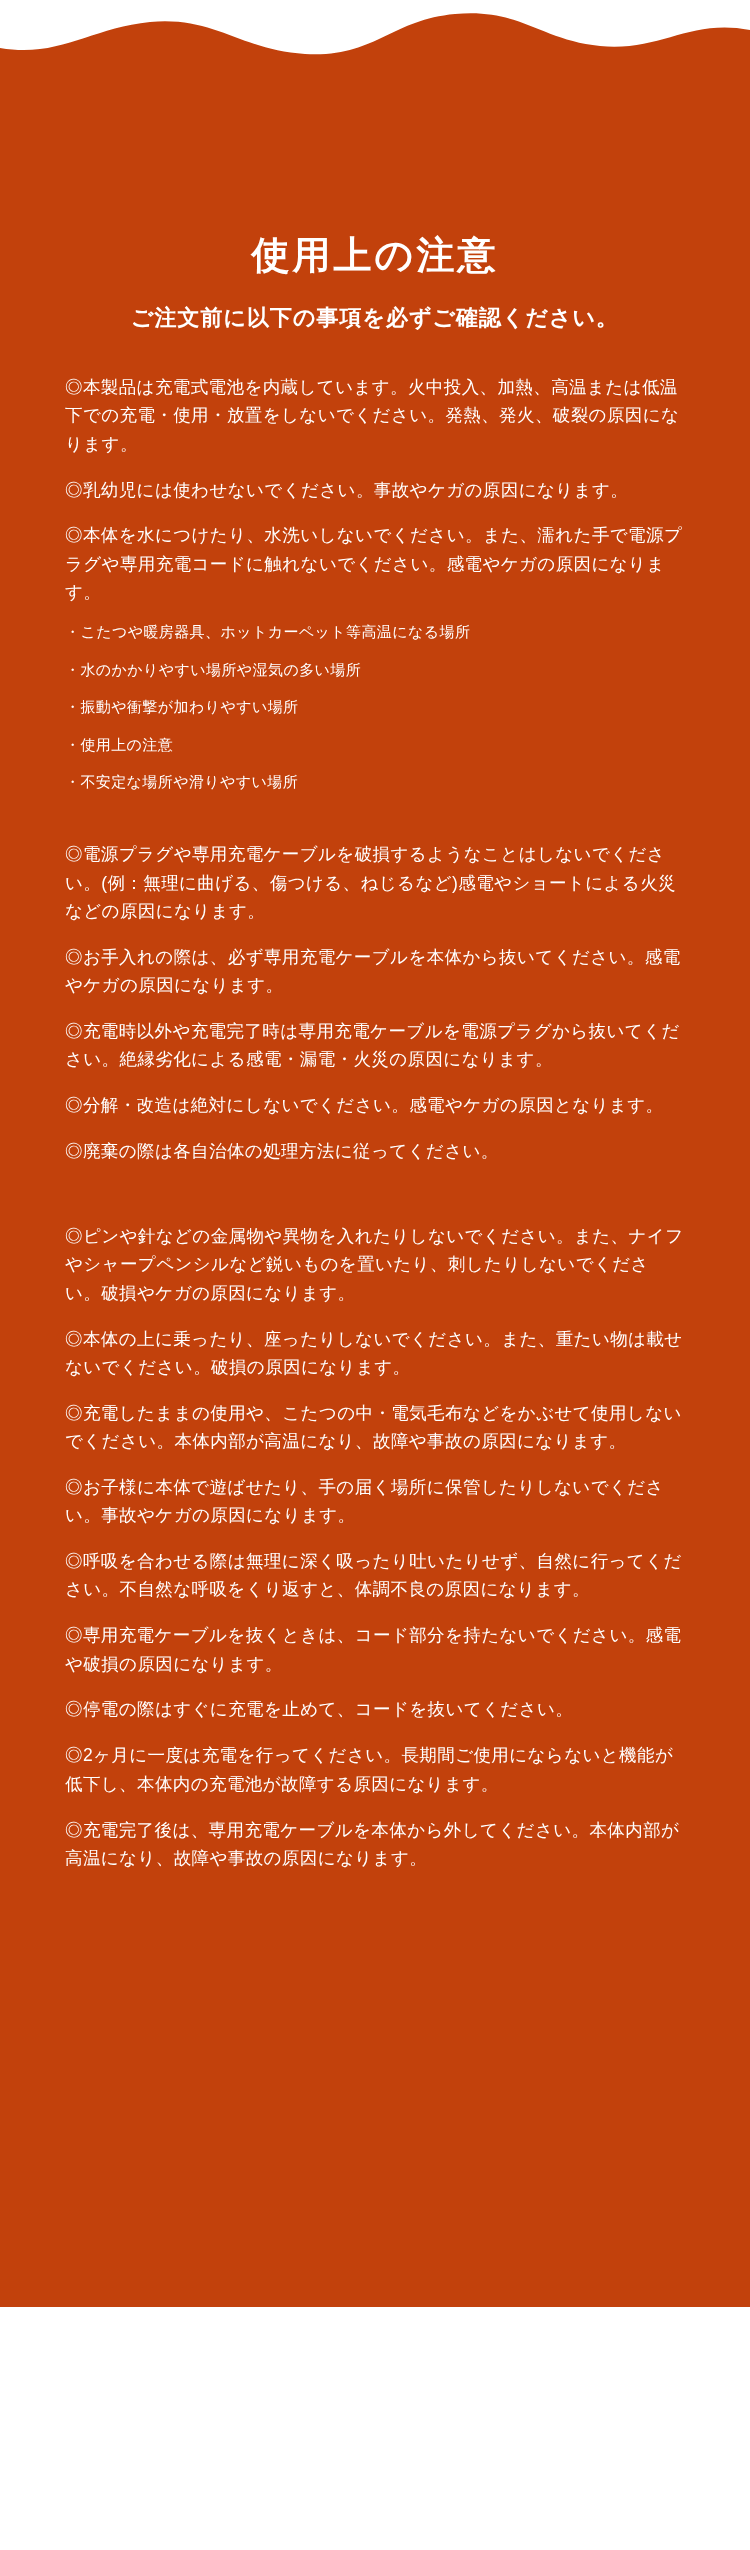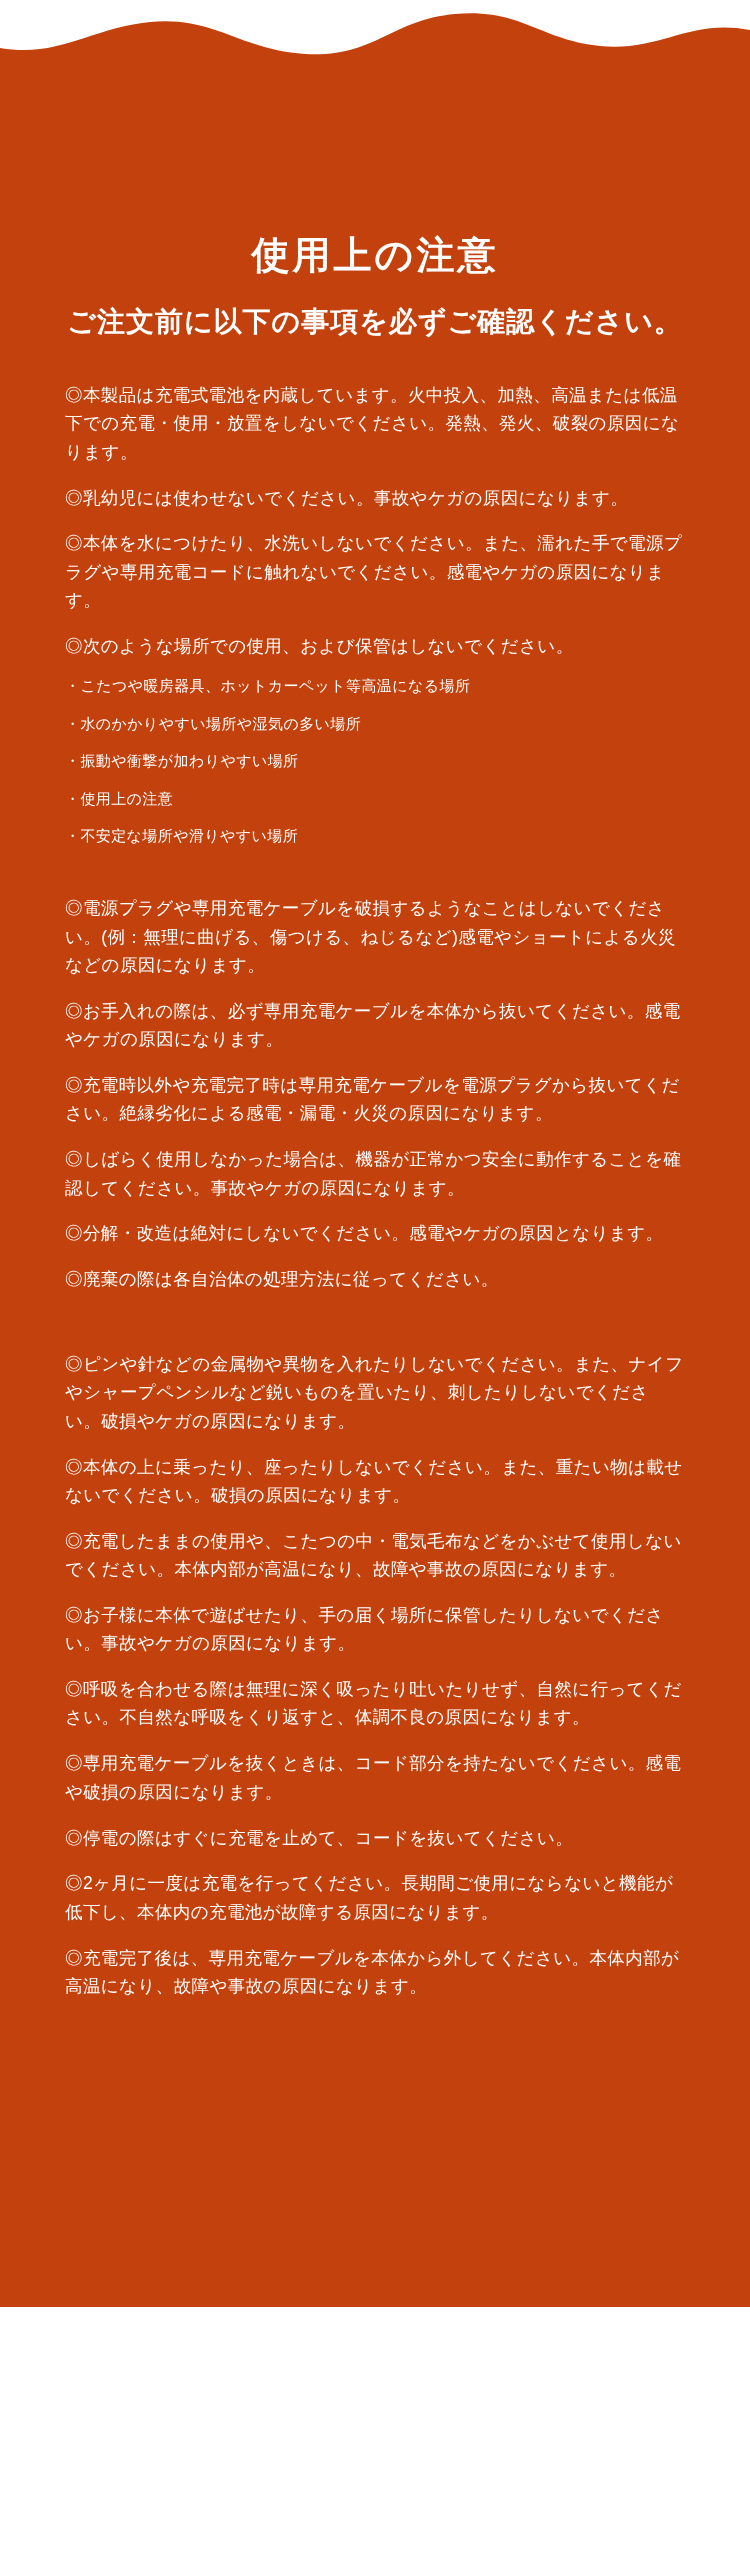--- a/index.html
+++ b/index.html
@@ -41,21 +41,21 @@
     text-align: center;
     color: #ffffff;
     font-size: 38px;
     font-weight: bold;
     letter-spacing: 3px;
     margin: 0 0 22px 0;
   }
   .subtitle {
     text-align: center;
     color: #ffffff;
-    font-size: 28px;
+    font-size: 22px;
     font-weight: bold;
     letter-spacing: 1px;
     margin: 0 0 40px 0;
   }
   .list {
     width: 680px;
     margin: 0 auto;
     padding: 0 30px;
     box-sizing: border-box;
   }
@@ -88,33 +88,31 @@
   <div class="content">
 
     <h1 class="title">使用上の注意</h1>
     <h2 class="subtitle">ご注文前に以下の事項を必ずご確認ください。</h2>
 
     <div class="list">
 
       <p class="item">◎本製品は充電式電池を内蔵しています。火中投入、加熱、高温または低温下での充電・使用・放置をしないでください。発熱、発火、破裂の原因になります。</p>
       <p class="item">◎乳幼児には使わせないでください。事故やケガの原因になります。</p>
       <p class="item">◎本体を水につけたり、水洗いしないでください。また、濡れた手で電源プラグや専用充電コードに触れないでください。感電やケガの原因になります。</p>
-      <p class="item">◎次のような場所での使用、および保管はしないでください。</p>
       <p class="item bullet">・こたつや暖房器具、ホットカーペット等高温になる場所</p>
       <p class="item bullet">・水のかかりやすい場所や湿気の多い場所</p>
       <p class="item bullet">・振動や衝撃が加わりやすい場所</p>
       <p class="item bullet">・使用上の注意</p>
       <p class="item bullet">・不安定な場所や滑りやすい場所</p>
 
       <div class="group-gap"></div>
 
       <p class="item">◎電源プラグや専用充電ケーブルを破損するようなことはしないでください。(例：無理に曲げる、傷つける、ねじるなど)感電やショートによる火災などの原因になります。</p>
       <p class="item">◎お手入れの際は、必ず専用充電ケーブルを本体から抜いてください。感電やケガの原因になります。</p>
       <p class="item">◎充電時以外や充電完了時は専用充電ケーブルを電源プラグから抜いてください。絶縁劣化による感電・漏電・火災の原因になります。</p>
-      <p class="item">◎しばらく使用しなかった場合は、機器が正常かつ安全に動作することを確認してください。事故やケガの原因になります。</p>
       <p class="item">◎分解・改造は絶対にしないでください。感電やケガの原因となります。</p>
       <p class="item">◎廃棄の際は各自治体の処理方法に従ってください。</p>
 
       <div class="group-gap"></div>
 
       <p class="item">◎ピンや針などの金属物や異物を入れたりしないでください。また、ナイフやシャープペンシルなど鋭いものを置いたり、刺したりしないでください。破損やケガの原因になります。</p>
       <p class="item">◎本体の上に乗ったり、座ったりしないでください。また、重たい物は載せないでください。破損の原因になります。</p>
       <p class="item">◎充電したままの使用や、こたつの中・電気毛布などをかぶせて使用しないでください。本体内部が高温になり、故障や事故の原因になります。</p>
       <p class="item">◎お子様に本体で遊ばせたり、手の届く場所に保管したりしないでください。事故やケガの原因になります。</p>
       <p class="item">◎呼吸を合わせる際は無理に深く吸ったり吐いたりせず、自然に行ってください。不自然な呼吸をくり返すと、体調不良の原因になります。</p>

